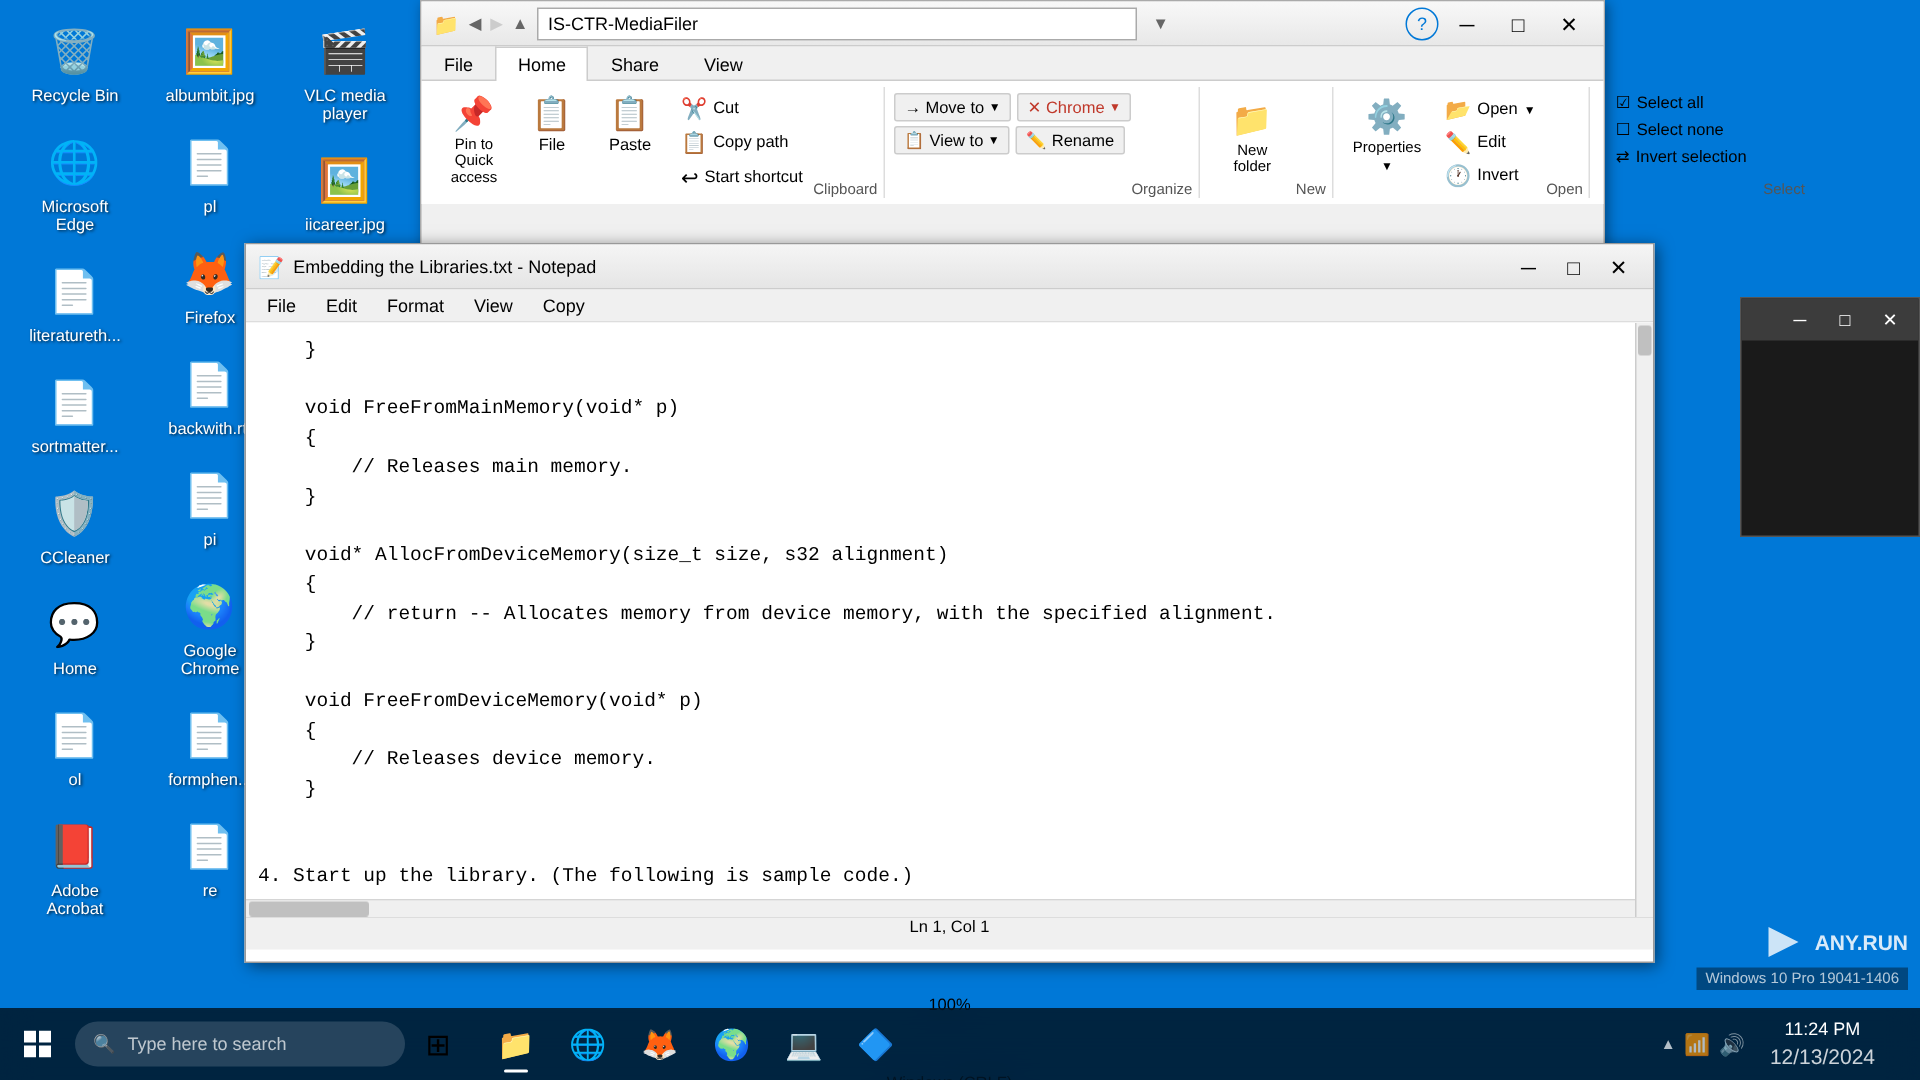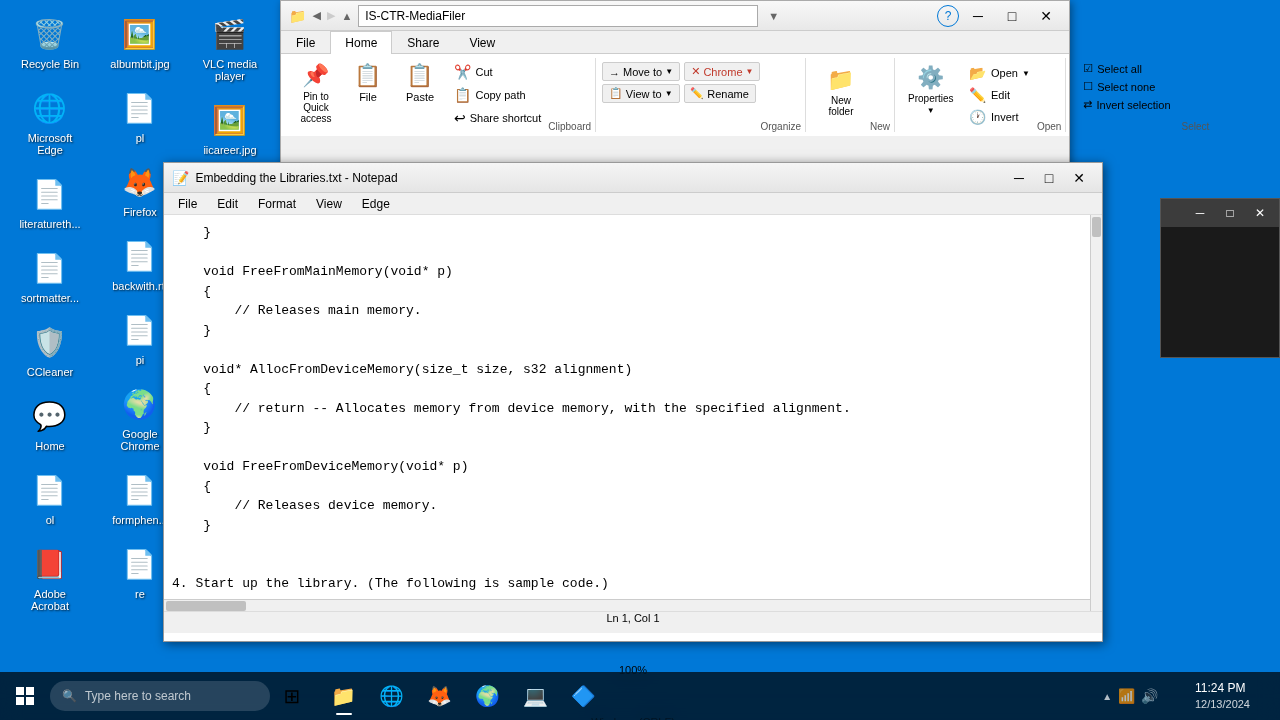--- a/index.html
+++ b/index.html
@@ -369,25 +369,24 @@
     .taskbar-right {
       margin-left: auto;
       display: flex;
       align-items: center;
       gap: 4px;
       padding-right: 8px;
       color: white;
       font-size: 11px;
     }
     .taskbar-time {
-      text-align: left;
+      text-align: center;
       line-height: 1.4;
       padding: 0 8px;
       cursor: pointer;
-      margin-left: 20px;
     }
     .sys-icons {
       display: flex;
       align-items: center;
       gap: 6px;
       padding: 0 4px;
     }
 
     .chevron { font-size: 8px; }
 
@@ -593,21 +592,21 @@
             <div class="ribbon-btn-small">
               <span class="btn-icon">✂️</span>
               <span>Cut</span>
             </div>
             <div class="ribbon-btn-small">
               <span class="btn-icon">📋</span>
               <span>Copy path</span>
             </div>
             <div class="ribbon-btn-small">
               <span class="btn-icon">↩</span>
-              <span>Share shortcut</span>
+              <span>Start shortcut</span>
             </div>
           </div>
         </div>
         <div class="section-label">Clipboard</div>
       </div>
 
       <div class="ribbon-section">
         <div style="display:flex;flex-direction:column;gap:3px;padding:4px 0;">
           <div style="display:flex;gap:4px;">
             <button class="move-btn">
@@ -724,21 +723,21 @@
       <div class="notepad-menu-item">
         <span>Edit</span>
       </div>
       <div class="notepad-menu-item">
         <span>Format</span>
       </div>
       <div class="notepad-menu-item">
         <span>View</span>
       </div>
       <div class="notepad-menu-item">
-        <span>Edge</span>
+        <span>Copy</span>
       </div>
     </div>
 
     <div class="notepad-content">
       <div style="overflow:auto;height:100%;padding-right:14px;padding-bottom:14px;">
         <div class="notepad-text">    }
 
     void FreeFromMainMemory(void* p)
     {
         // Releases main memory.
@@ -774,20 +773,33 @@
       <span>Ln 1, Col 1</span>
       <div class="statusbar-sep"></div>
       <span>100%</span>
       <div class="statusbar-sep"></div>
       <span>Windows (CRLF)</span>
       <div class="statusbar-sep"></div>
       <span>UTF-5 with BOM</span>
     </div>
   </div>
 
+  <div style="position:absolute;bottom:60px;right:8px;z-index:50;display:flex;flex-direction:column;align-items:flex-end;gap:2px;">
+    <div style="display:flex;align-items:center;gap:6px;">
+      <svg width="30" height="30" viewBox="0 0 30 30">
+        <polygon points="5,5 25,15 5,25" fill="white" opacity="0.8"></polygon>
+      </svg>
+      <span style="color:white;font-weight:bold;font-size:14px;opacity:0.85;">ANY.RUN</span>
+    </div>
+    <div style="background:rgba(0,0,0,0.4);color:rgba(255,255,255,0.7);font-size:10px;padding:2px 6px;">
+      <span>Windows 10 Pro</span>
+      <span> </span>
+      <span>19041-1406</span>
+    </div>
+  </div>
 
   <div class="taskbar">
 
     <div class="start-btn">
       <svg width="18" height="18" viewBox="0 0 18 18">
         <rect x="0" y="0" width="8" height="8" fill="white"></rect>
         <rect x="10" y="0" width="8" height="8" fill="white"></rect>
         <rect x="0" y="10" width="8" height="8" fill="white"></rect>
         <rect x="10" y="10" width="8" height="8" fill="white"></rect>
       </svg>
@@ -824,19 +836,19 @@
     </div>
 
     <div class="taskbar-right">
       <div class="sys-icons">
         <span style="color:rgba(255,255,255,0.7);font-size:10px;">▲</span>
         <span style="color:rgba(255,255,255,0.7);font-size:14px;">📶</span>
         <span style="color:rgba(255,255,255,0.7);font-size:14px;">🔊</span>
       </div>
       <div class="taskbar-time">
         <div style="font-size:12px;color:white;">11:24 PM</div>
-        <div style="font-size:11px;color:rgba(255,255,255,0.8);">12/13/2024</div>
+        <div style="font-size:14px;color:rgba(255,255,255,0.8);">12/13/2024</div>
       </div>
       <div style="width:10px;height:44px;cursor:pointer;"></div>
     </div>
   </div>
 
 </div>
 
 </body></html>

